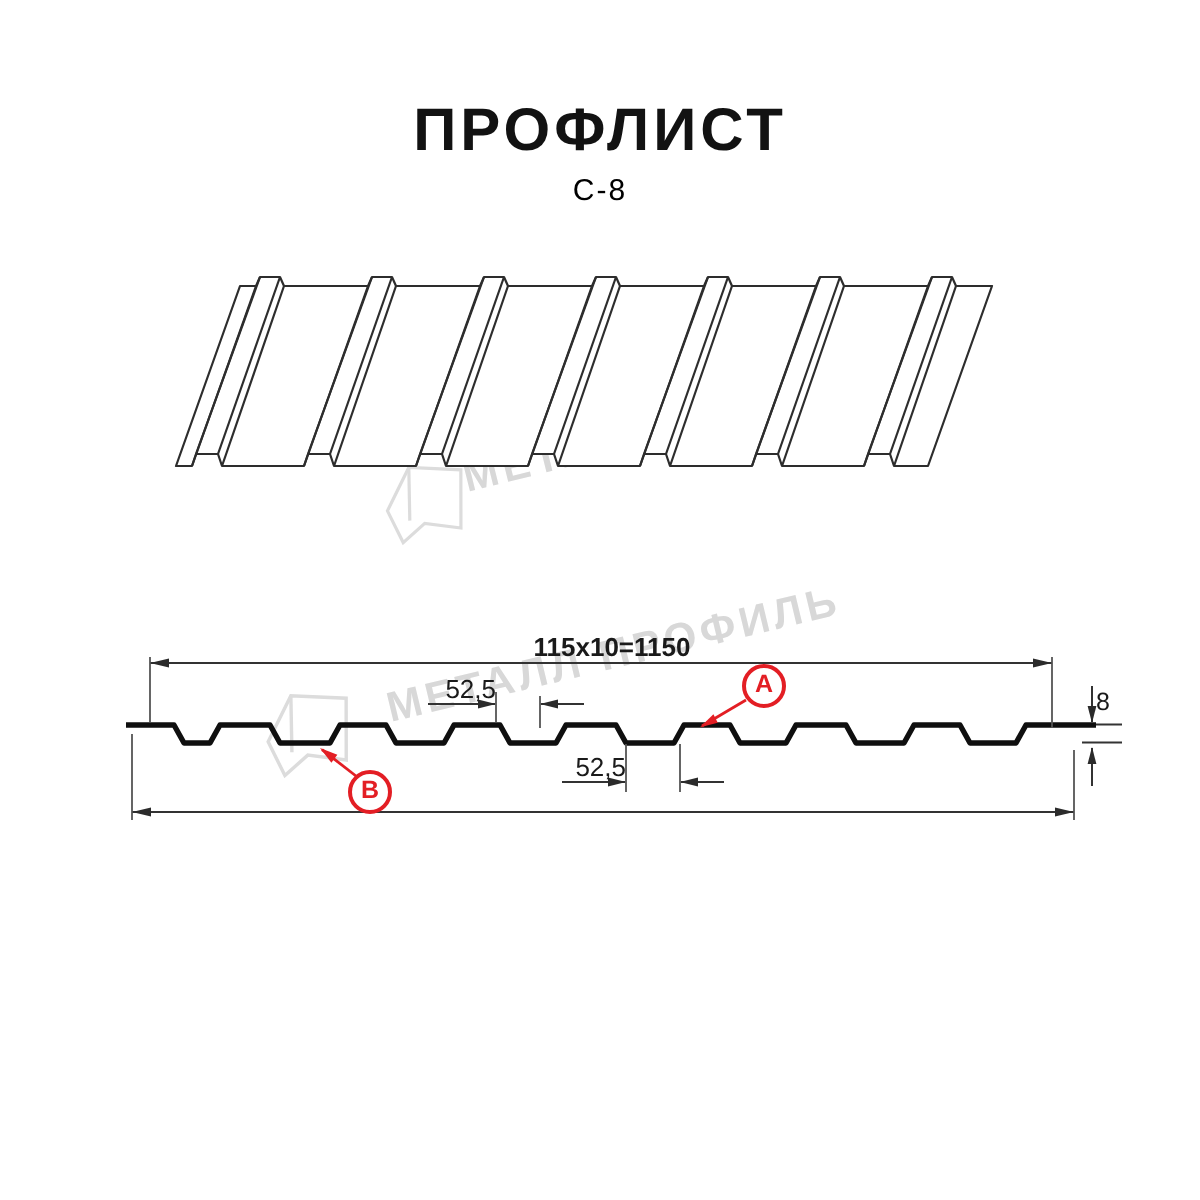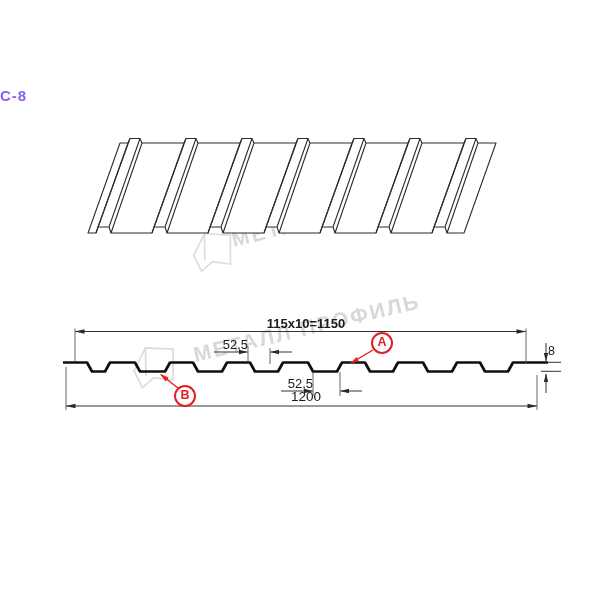--- a/index.html
+++ b/index.html
@@ -6,22 +6,22 @@
   .stage{
     position:relative;width:600px;height:600px;background:#fff;overflow:hidden;
     font-family:"Liberation Sans",sans-serif;color:#1a1a1a;
   }
   .abs{position:absolute;}
   .title{
     top:49px;left:0;width:600px;text-align:center;
     font-size:30px;font-weight:800;letter-spacing:2px;color:#121212;
   }
   .subtitle{
-    top:87px;left:0;width:600px;text-align:left;
-    font-size:15px;font-weight:700;letter-spacing:1px;color:#8b5cf6;
+    top:87px;left:0;width:600px;text-align:center;
+    font-size:15px;font-weight:400;letter-spacing:1px;color:#000000;
   }
   .footer-note{
     top:528px;left:0;width:600px;text-align:center;
     font-size:14px;font-weight:700;letter-spacing:0.6px;color:#222;
   }
   .dim{
     font-size:13px;color:#1a1a1a;line-height:13px;white-space:nowrap;
   }
   .dim-top{top:317px;left:230px;width:152px;text-align:center;font-weight:bold;}
   .dim-52u{top:338px;left:198px;width:50px;text-align:right;}
@@ -140,24 +140,24 @@
     </g>
 
     <g>
       <path d="M373,350 L351,363" stroke="#e31e24" stroke-width="1.4" fill="none"></path>
       <polygon points="350,363.6 358.9,361.4 356.7,357.1" fill="#e31e24"></polygon>
       <path d="M178,388 L161,374.8" stroke="#e31e24" stroke-width="1.4" fill="none"></path>
       <polygon points="160,374 168.7,377.4 165.7,381.4" fill="#e31e24"></polygon>
     </g>
   </svg>
 
+  <div class="abs title z4">ПРОФЛИСТ</div>
   <div class="abs subtitle z4">С-8</div>
 
   <div class="abs dim dim-top z4">115x10=1150</div>
   <div class="abs dim dim-52u z4">52,5</div>
   <div class="abs dim dim-52l z4">52,5</div>
-  <div class="abs dim dim-1200 z4">1200</div>
   <div class="abs dim dim-8 z4">8</div>
 
   <div class="abs marker marker-a z4">А</div>
   <div class="abs marker marker-b z4">В</div>
 
 </div>
 
 </body></html>

